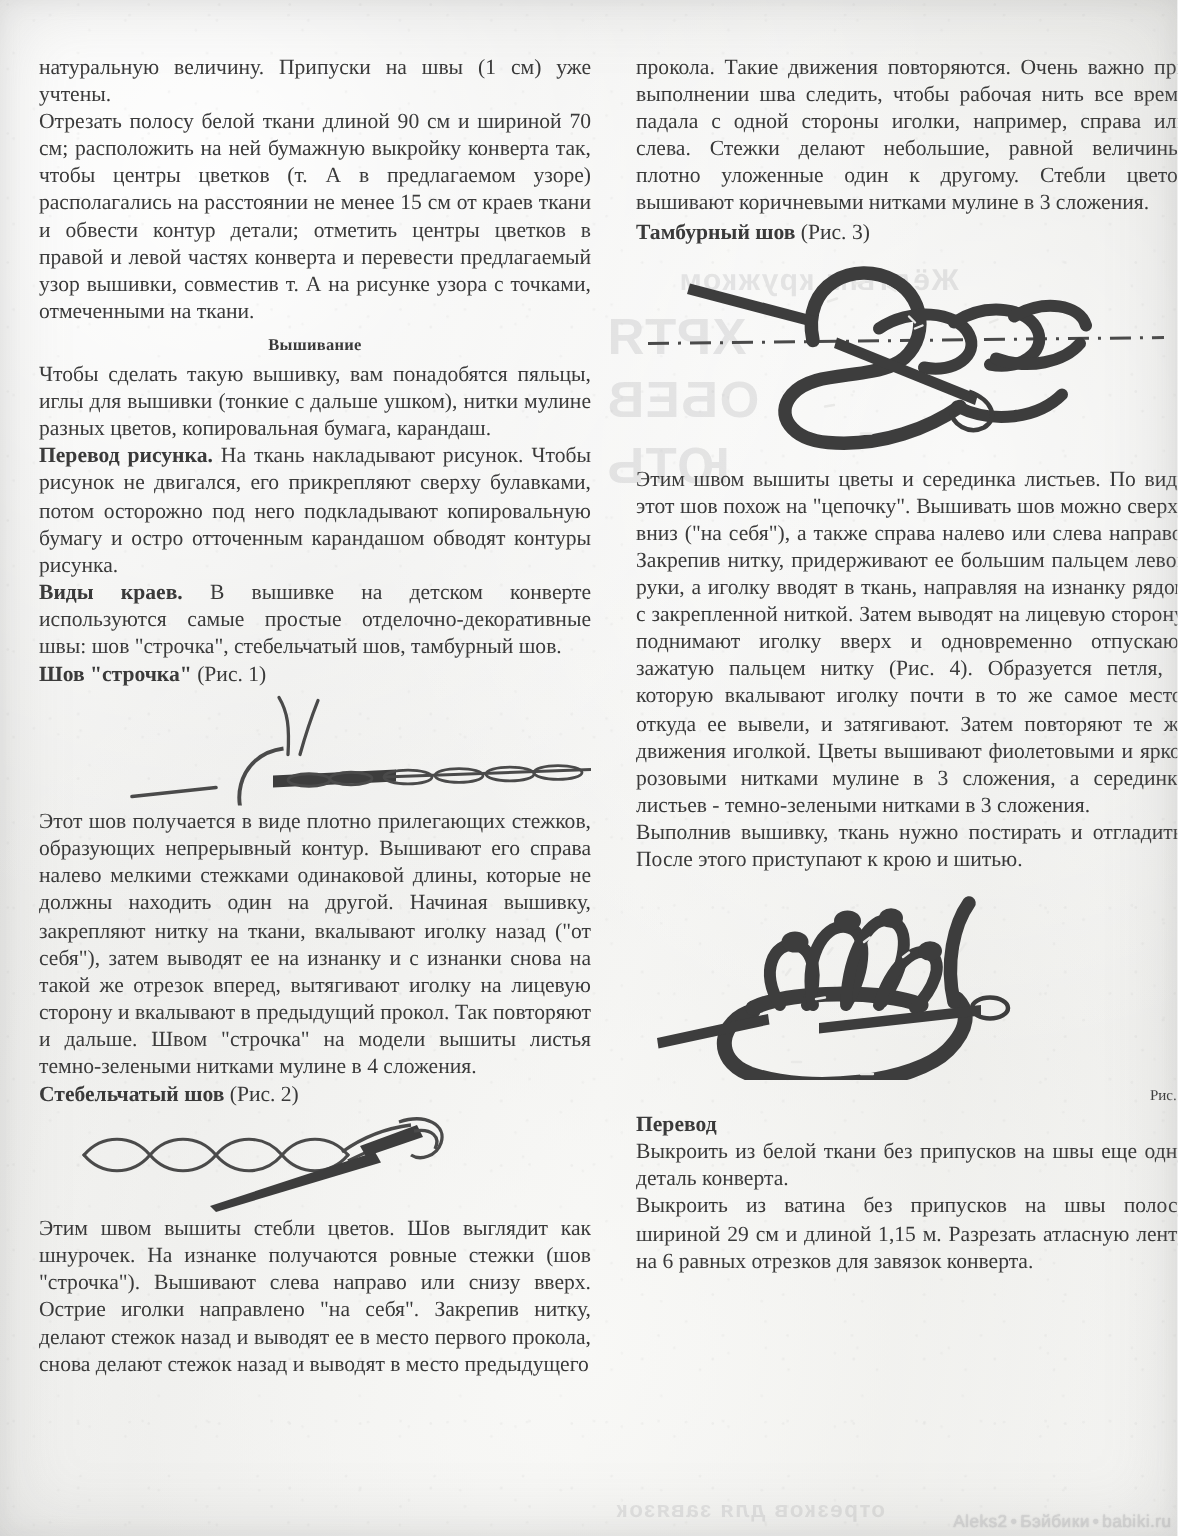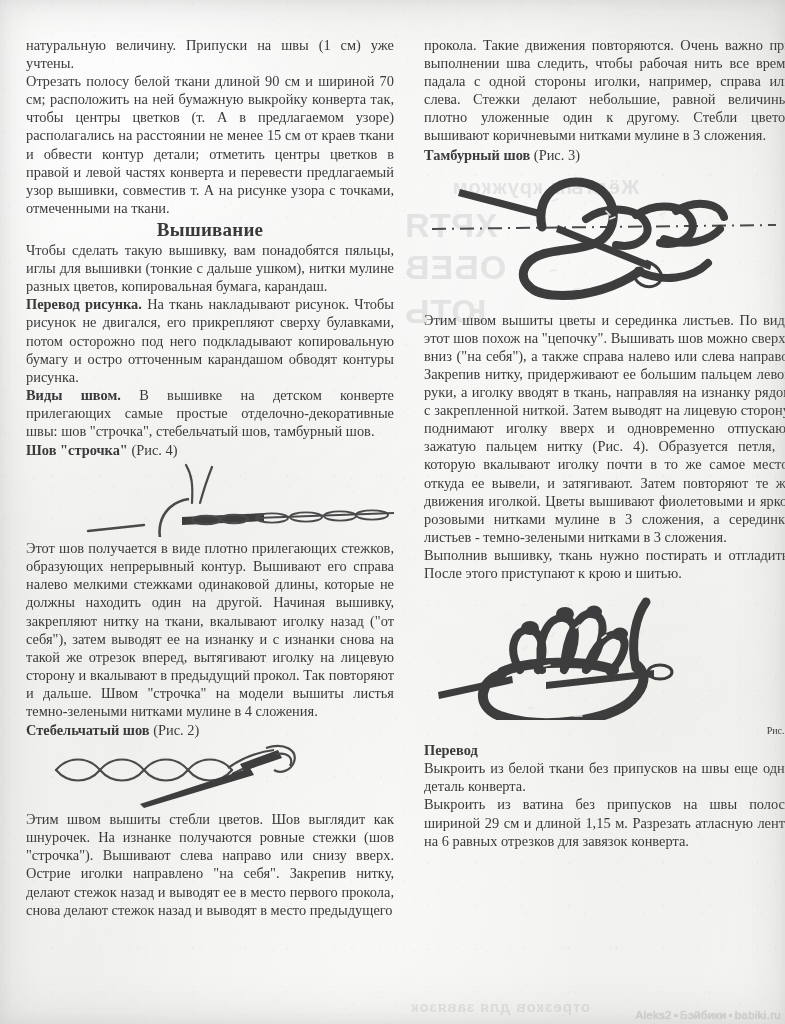--- a/index.html
+++ b/index.html
@@ -71,21 +71,21 @@
   .col p {
     margin: 0;
     text-align: justify;
     text-justify: inter-word;
   }
   .lead-in { font-weight: 700; }
 
   .center-head {
     text-align: center;
     font-weight: 700;
-    font-size: 19px;
+    font-size: 11px;
     margin: 4px 0 2px 0;
     letter-spacing: .2px;
   }
   .sub-head {
     font-weight: 700;
     margin-top: 1px;
   }
   .sub-head .plain { font-weight: 400; }
 
   .fig-caption {
@@ -150,23 +150,23 @@
 
     <p>натуральную величину. Припуски на швы (1 см) уже учтены.</p>
     <p>Отрезать полосу белой ткани длиной 90 см и шириной 70 см; расположить на ней бумажную выкройку конверта так, чтобы центры цветков (т. А в предлагаемом узоре) располагались на расстоянии не менее 15 см от краев ткани и обвести контур детали; отметить центры цветков в правой и левой частях конверта и перевести предлагаемый узор вышивки, совместив т. А на рисунке узора с точками, отмеченными на ткани.</p>
 
     <div class="center-head">Вышивание</div>
 
     <p>Чтобы сделать такую вышивку, вам понадобятся пяльцы, иглы для вышивки (тонкие с дальше ушком), нитки мулине разных цветов, копировальная бумага, карандаш.</p>
 
     <p><span class="lead-in">Перевод рисунка.</span><span> На ткань накладывают рисунок. Чтобы рисунок не двигался, его прикрепляют сверху булавками, потом осторожно под него подкладывают копировальную бумагу и остро отточенным карандашом обводят контуры рисунка.</span></p>
 
-    <p><span class="lead-in">Виды швом.</span><span> В вышивке на детском конверте прилегающих самые простые отделочно-декоративные швы: шов "строчка", стебельчатый шов, тамбурный шов.</span></p>
-
-    <div class="sub-head"><span>Шов "строчка"</span><span class="plain"> (Рис. 4)</span></div>
+    <p><span class="lead-in">Виды краев.</span><span> В вышивке на детском конверте используются самые простые отделочно-декоративные швы: шов "строчка", стебельчатый шов, тамбурный шов.</span></p>
+
+    <div class="sub-head"><span>Шов "строчка"</span><span class="plain"> (Рис. 1)</span></div>
 
     <div class="figure" id="fig1-wrap">
       <svg width="368" height="74" viewBox="0 0 368 74">
 
         <path class="ink" stroke-width="2.4" stroke-linecap="round" d="M62,68 L118,62"></path>
 
         <path class="ink" stroke-width="2.6" d="M163,36 C132,40 124,76 146,96 C166,113 202,106 209,84"></path>
 
         <path class="ink" stroke-width="2.2" stroke-linecap="round" d="M166,40 C167,22 166,12 160,2"></path>
         <path class="ink" stroke-width="2.2" stroke-linecap="round" d="M174,40 C179,22 182,14 186,4"></path>

